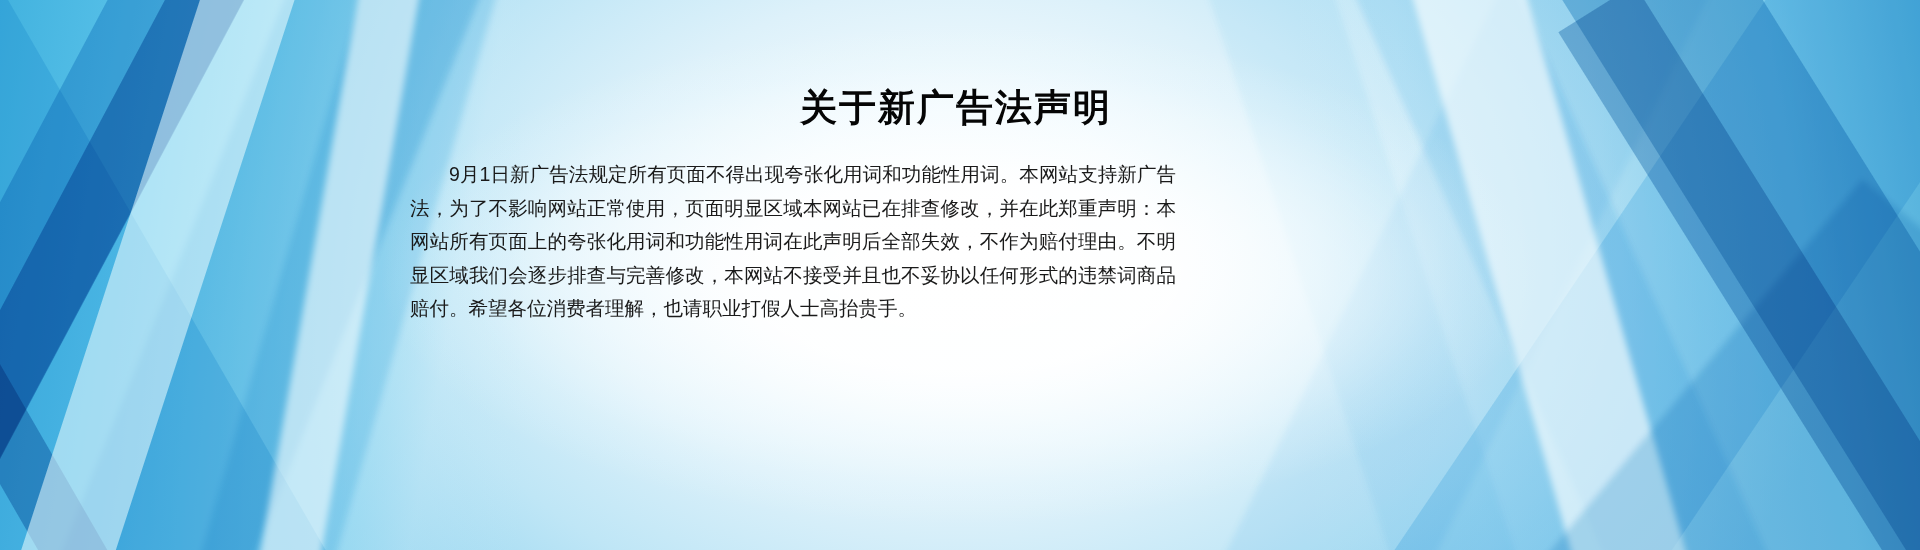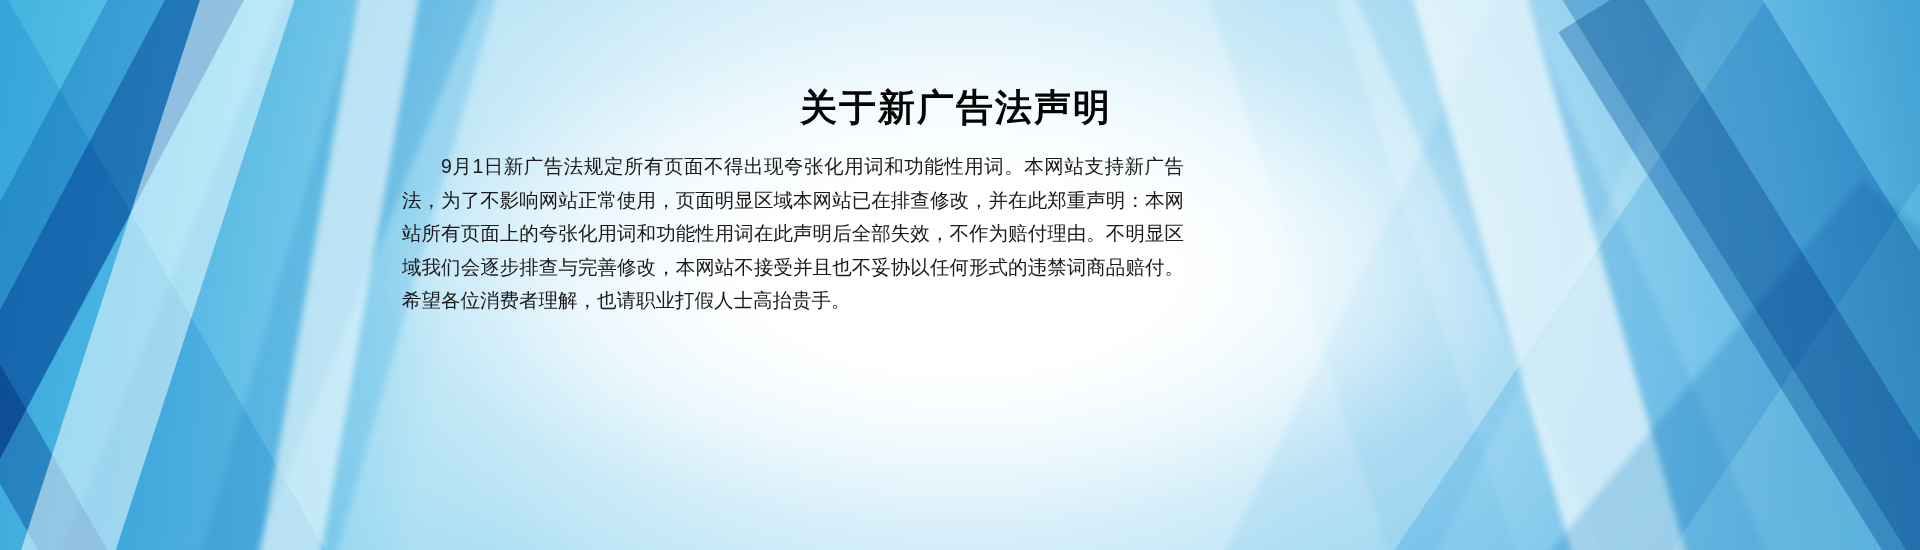--- a/index.html
+++ b/index.html
@@ -99,21 +99,21 @@
     top: 146px;
     left: 398px;
     width: 790px;
     font-size: 19.5px;
     line-height: 33.5px;
     color: #1a1a1a;
     text-align: justify;
     text-justify: inter-ideograph;
   }
   .para {
-    margin: 4px;
+    margin: 12px;
   }
   .para.indent {
     text-indent: 2em;
   }
 </style>
 </head>
 <body>
 
 <div id="stage">
 

